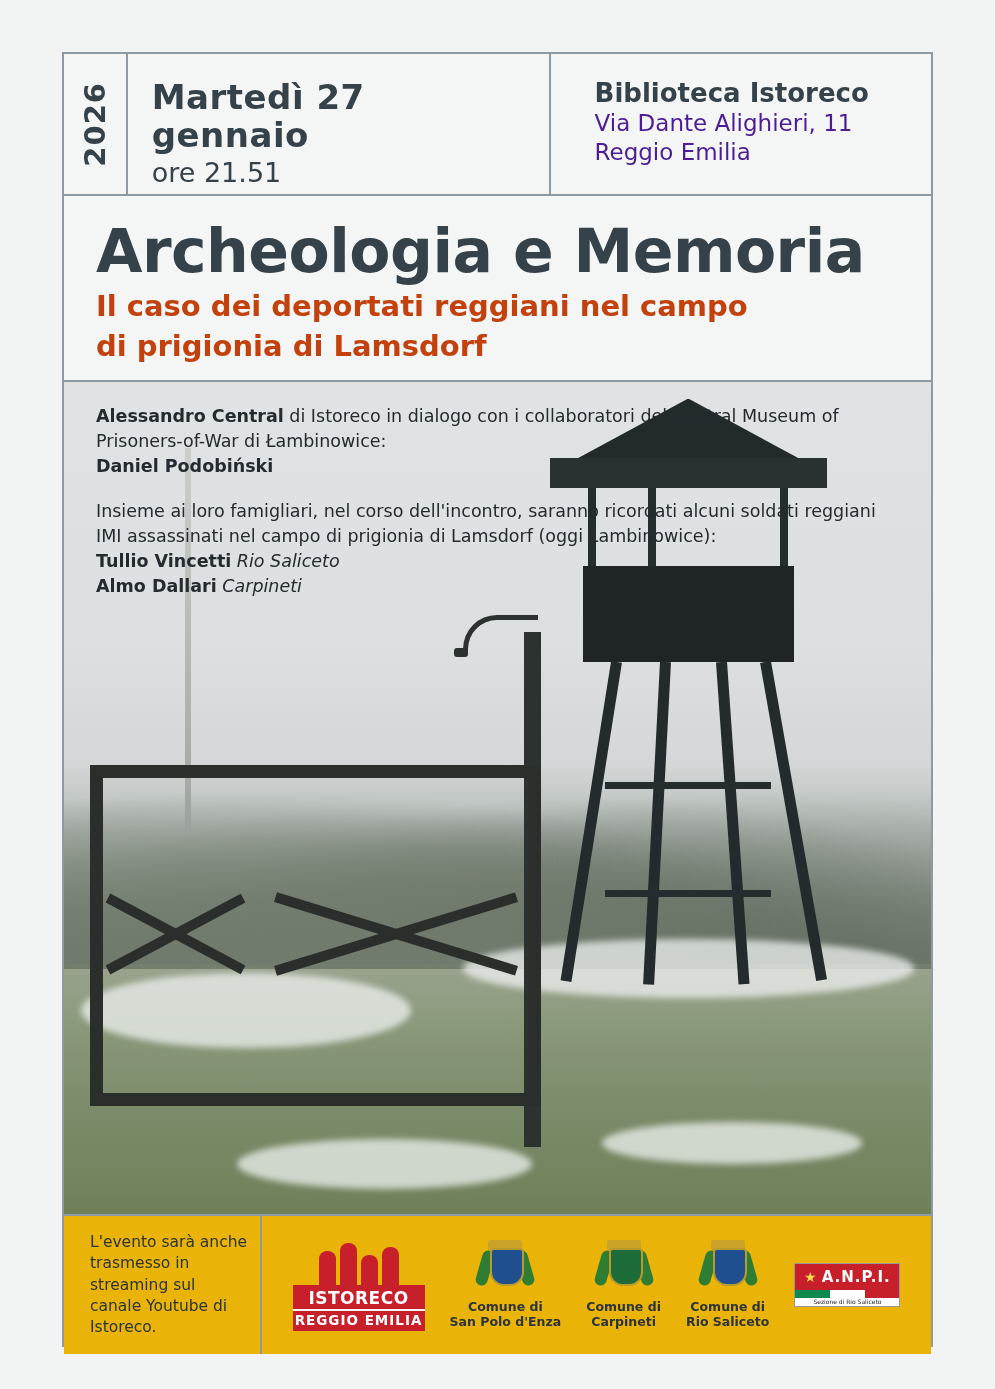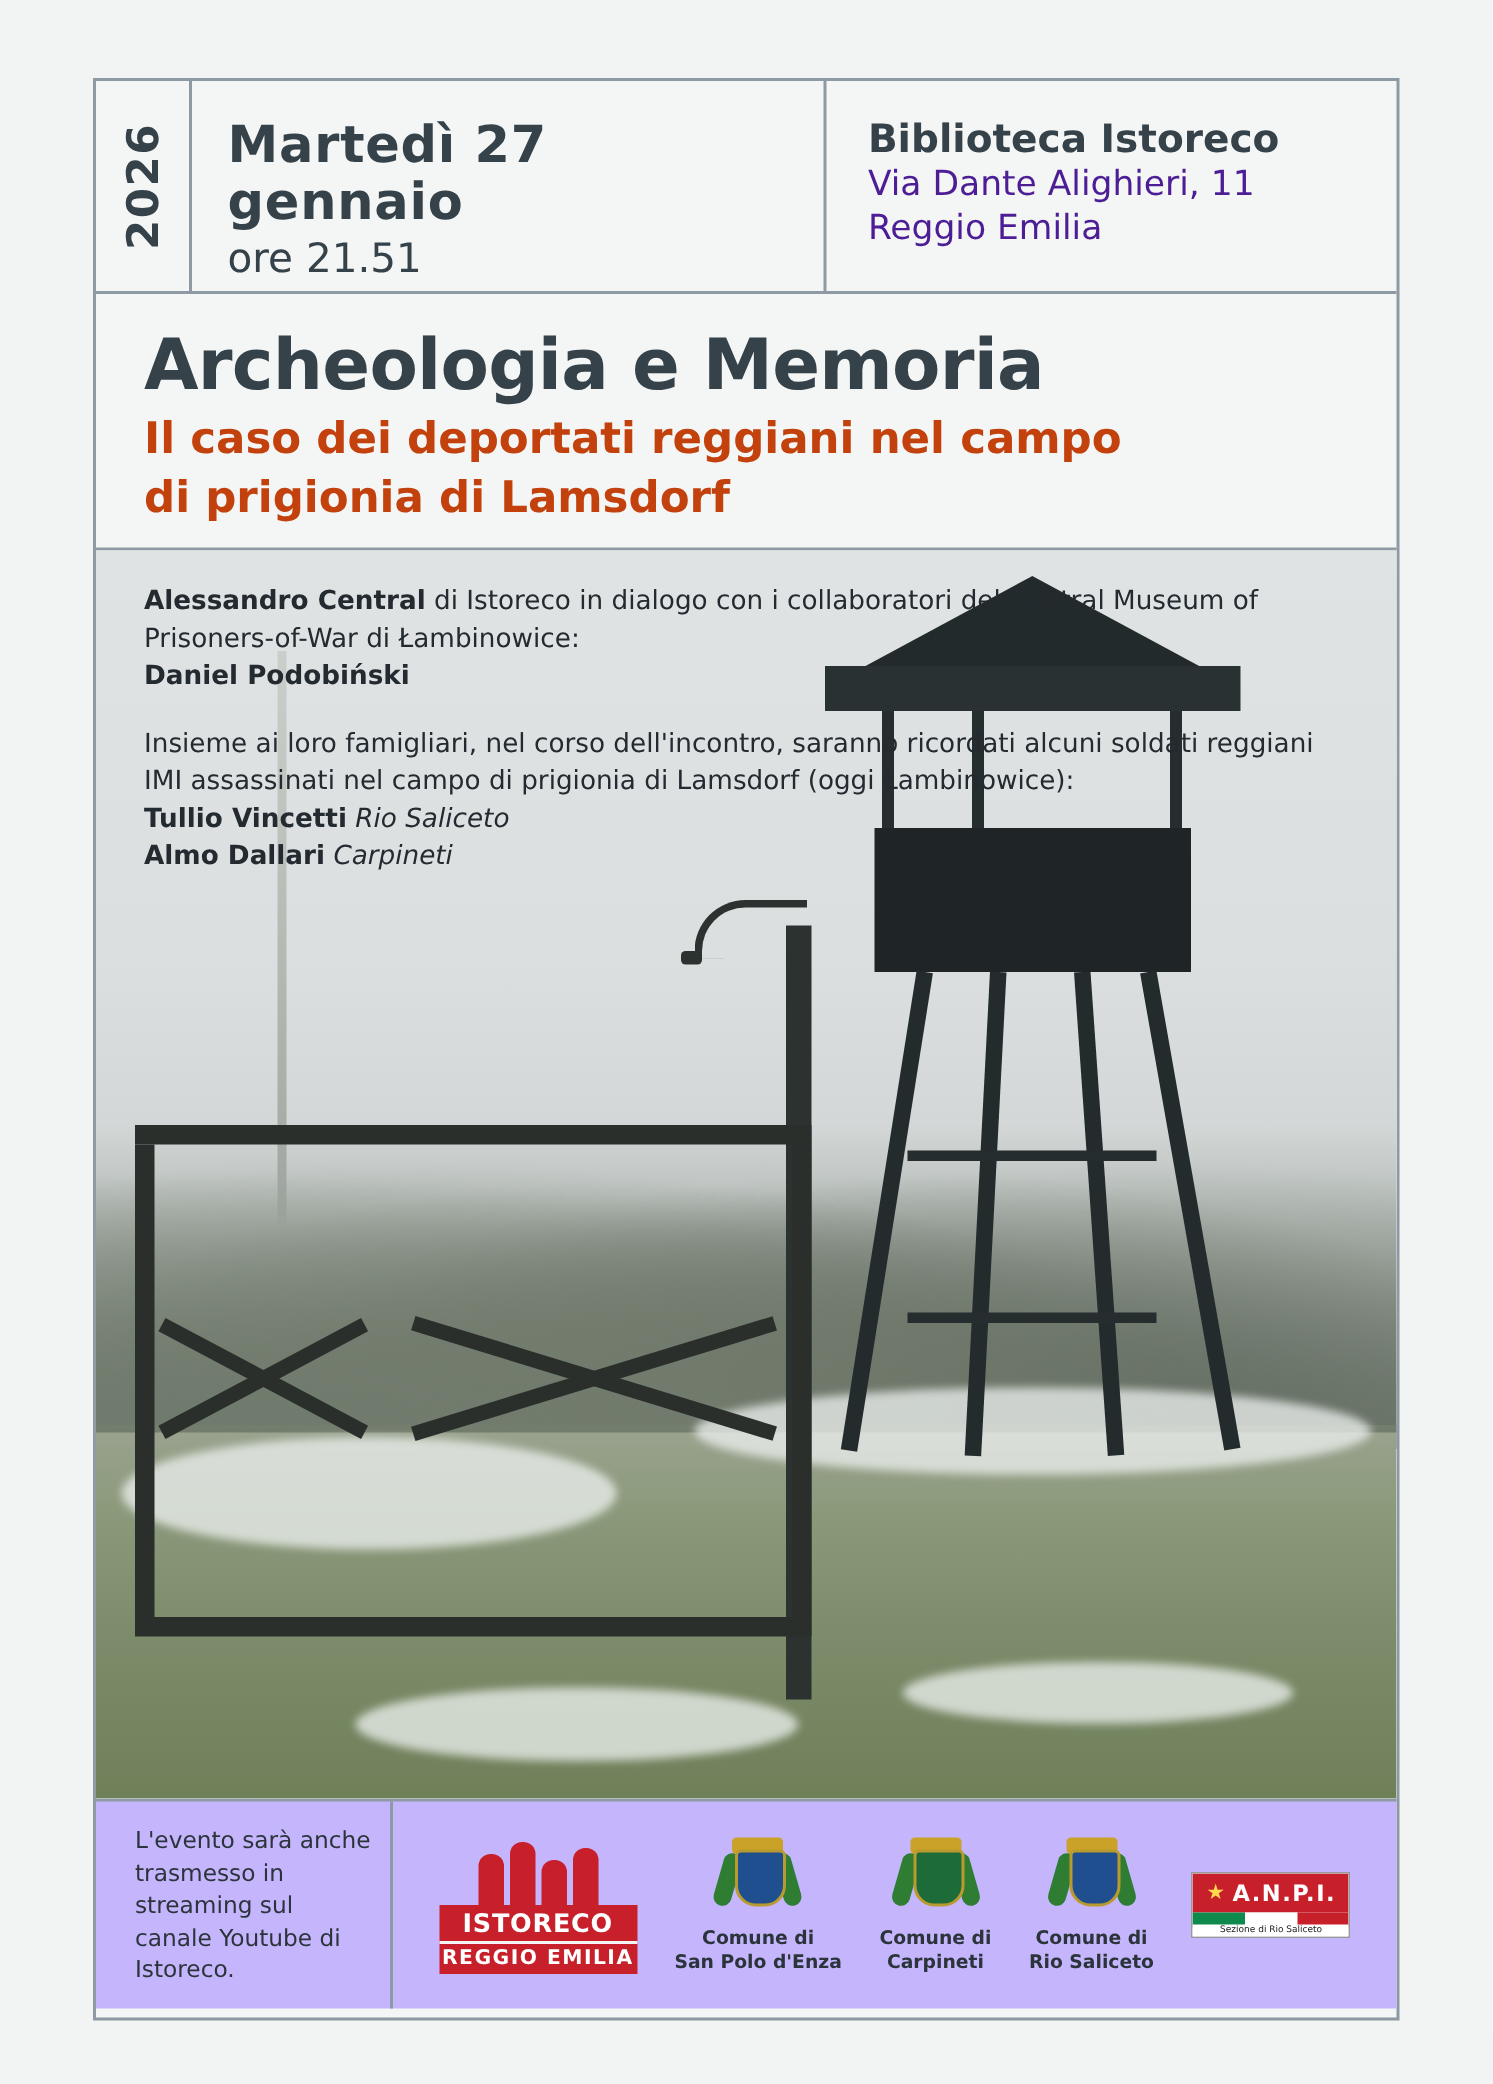--- a/index.html
+++ b/index.html
@@ -69,42 +69,42 @@
     line-height: 1.12;
   }
   .when-line2 {
     font-size: 27px;
     color: #36424a;
     line-height: 1.25;
     margin-top: 2px;
   }
   .where-cell {
     width: 382px;
-    padding: 24px 0 0 28px;
+    padding: 24px 0 0 44px;
     box-sizing: border-box;
   }
   .where-line1 {
     font-size: 26px;
     font-weight: bold;
     color: #36424a;
     line-height: 1.2;
   }
   .where-line2, .where-line3 {
     font-size: 23px;
     color: #4c1d95;
     line-height: 1.25;
   }
 
   
   .title-block {
     padding: 22px 30px 16px 32px;
     border-bottom: 2px solid #8d9aa3;
   }
   .title-main {
-    font-size: 47px;
+    font-size: 60px;
     font-weight: bold;
     color: #36424a;
     letter-spacing: -0.5px;
     line-height: 1.12;
   }
   .title-sub {
     font-size: 29px;
     font-weight: bold;
     color: #c2410c;
     line-height: 1.22;
@@ -273,21 +273,21 @@
     color: #232a30;
   }
 
   
   .footer {
     border-top: 2px solid #8d9aa3;
     height: 140px;
     display: flex;
     align-items: stretch;
     box-sizing: border-box;
-    background: #c4b5fd;
+    background: #eab308;
   }
   .stream {
     width: 198px;
     padding: 16px 12px 0 26px;
     box-sizing: border-box;
     border-right: 2px solid #8d9aa3;
     font-size: 15.5px;
     line-height: 1.38;
     color: #2b343a;
   }

